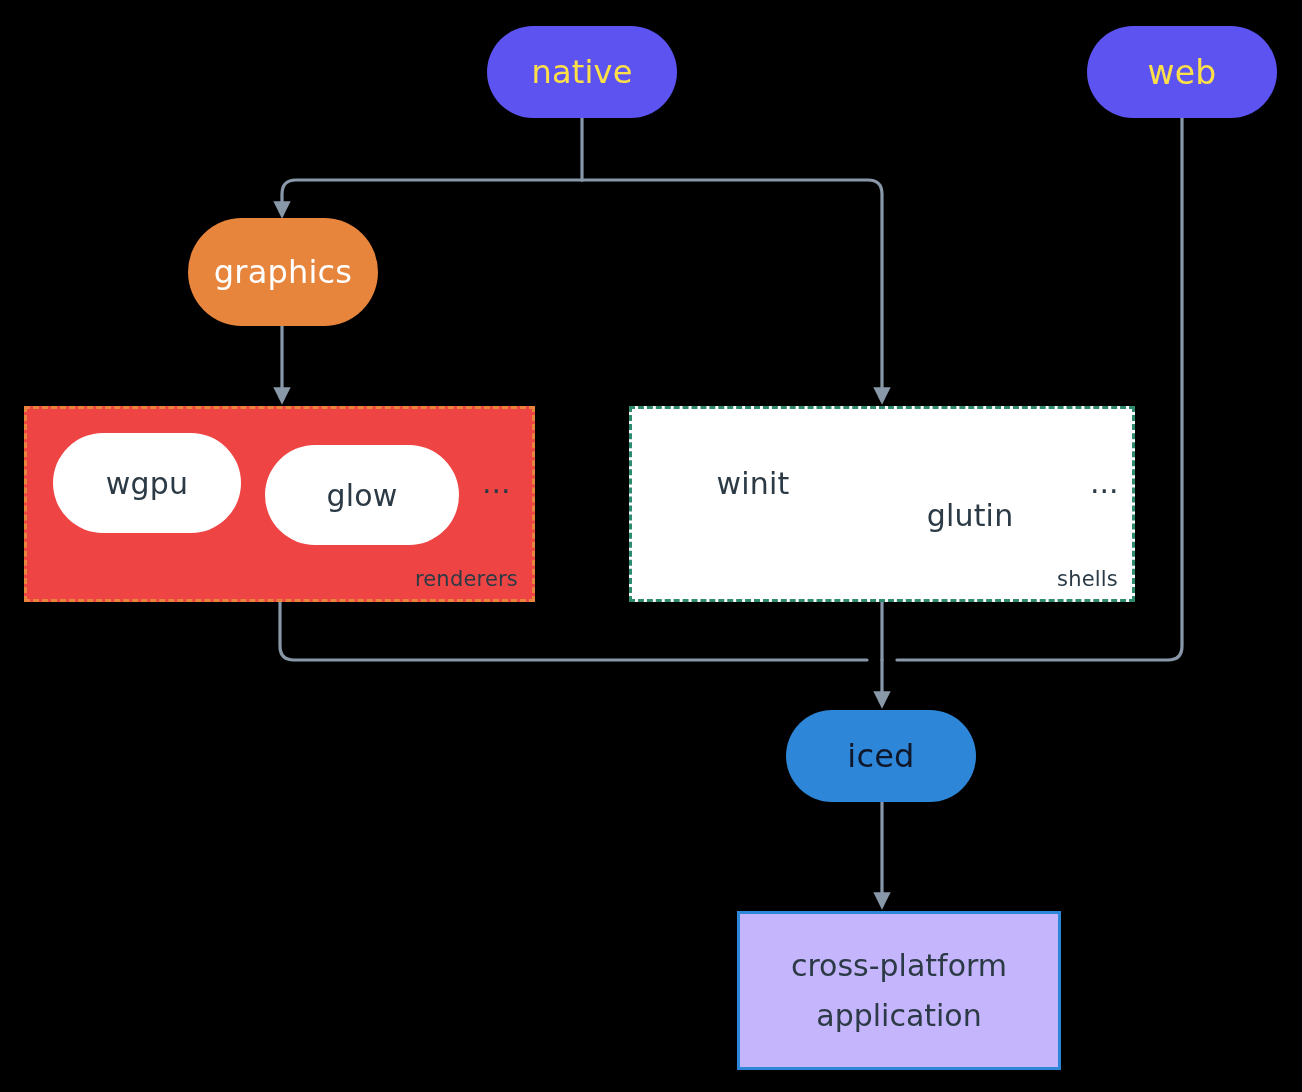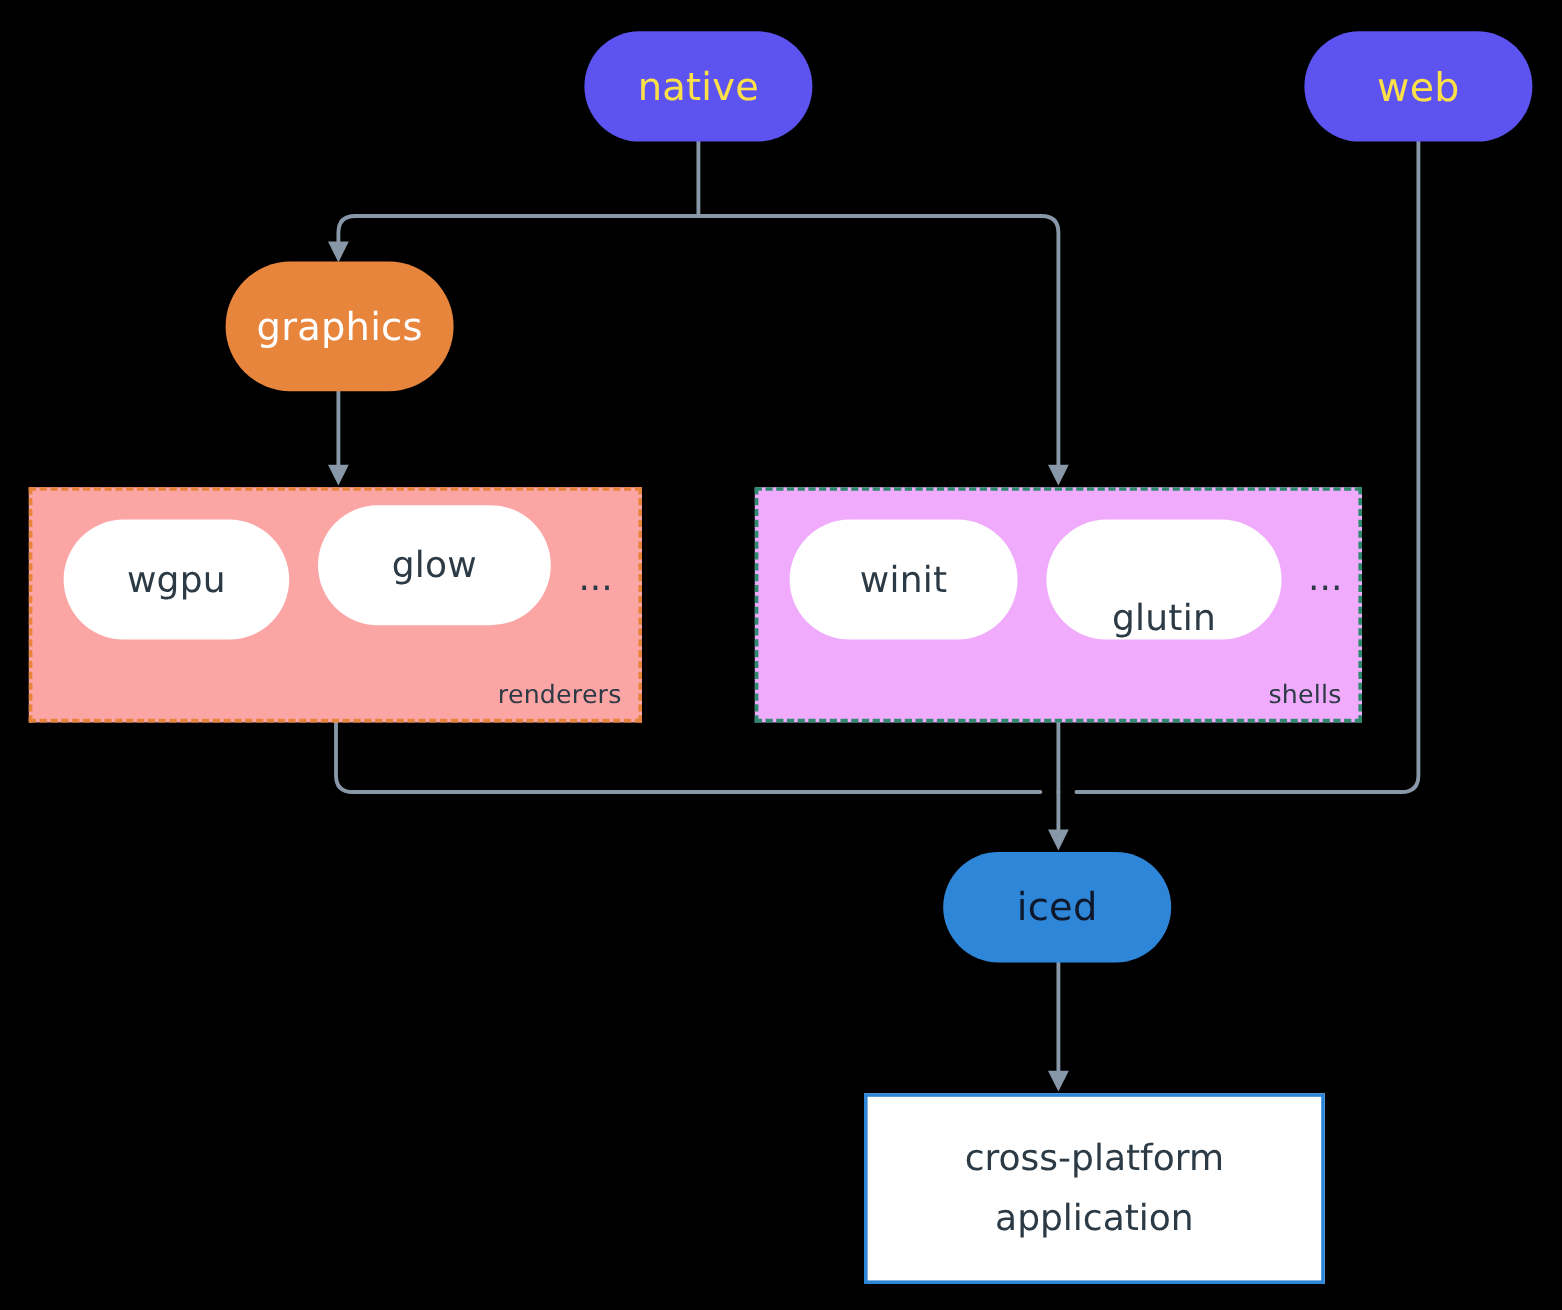--- a/index.html
+++ b/index.html
@@ -58,59 +58,59 @@
     font-size: 32px;
   }
 
   
   .group {
     position: absolute;
     box-sizing: border-box;
   }
   #group-renderers {
     left: 24px; top: 406px; width: 511px; height: 196px;
-    background: #fca5a5;
+    background: #ef4444;
     border: 3px dashed #E8853C;
   }
   #group-shells {
     left: 629px; top: 406px; width: 506px; height: 196px;
-    background: #f0abfc;
+    background: #ffffff;
     border: 3px dashed #2F8A70;
   }
   .group-label {
     position: absolute;
     right: 14px;
     bottom: 8px;
     font-size: 21px;
     color: #2B3A45;
     letter-spacing: 0.2px;
   }
   .ellipsis {
     position: absolute;
     font-size: 30px;
     color: #2B3A45;
     line-height: 1;
   }
 
   
   #pill-wgpu   { left: 26px;  top: 24px; width: 188px; height: 100px; font-size: 30px; }
-  #pill-glow   { left: 238px; top: 12px; width: 194px; height: 100px; font-size: 30px; }
+  #pill-glow   { left: 238px; top: 36px; width: 194px; height: 100px; font-size: 30px; }
   #ellipsis-renderers { left: 455px; top: 59px; }
 
   #pill-winit  { left: 26px;  top: 24px; width: 190px; height: 100px; font-size: 30px; }
   #pill-glutin { left: 240px; top: 24px; width: 196px; height: 100px; font-size: 30px; align-items: flex-end; }
   #ellipsis-shells { left: 458px; top: 59px; }
 
   .group .pill { position: absolute; }
 
   
   #node-application {
     position: absolute;
-    left: 720px; top: 911px; width: 384px; height: 159px;
-    background: #ffffff;
+    left: 737px; top: 911px; width: 324px; height: 159px;
+    background: #c4b5fd;
     border: 3px solid #2E86D8;
     box-sizing: border-box;
     display: flex;
     flex-direction: column;
     align-items: center;
     justify-content: center;
     color: #2B3A45;
     font-size: 30px;
     line-height: 1.65;
     text-align: center;

